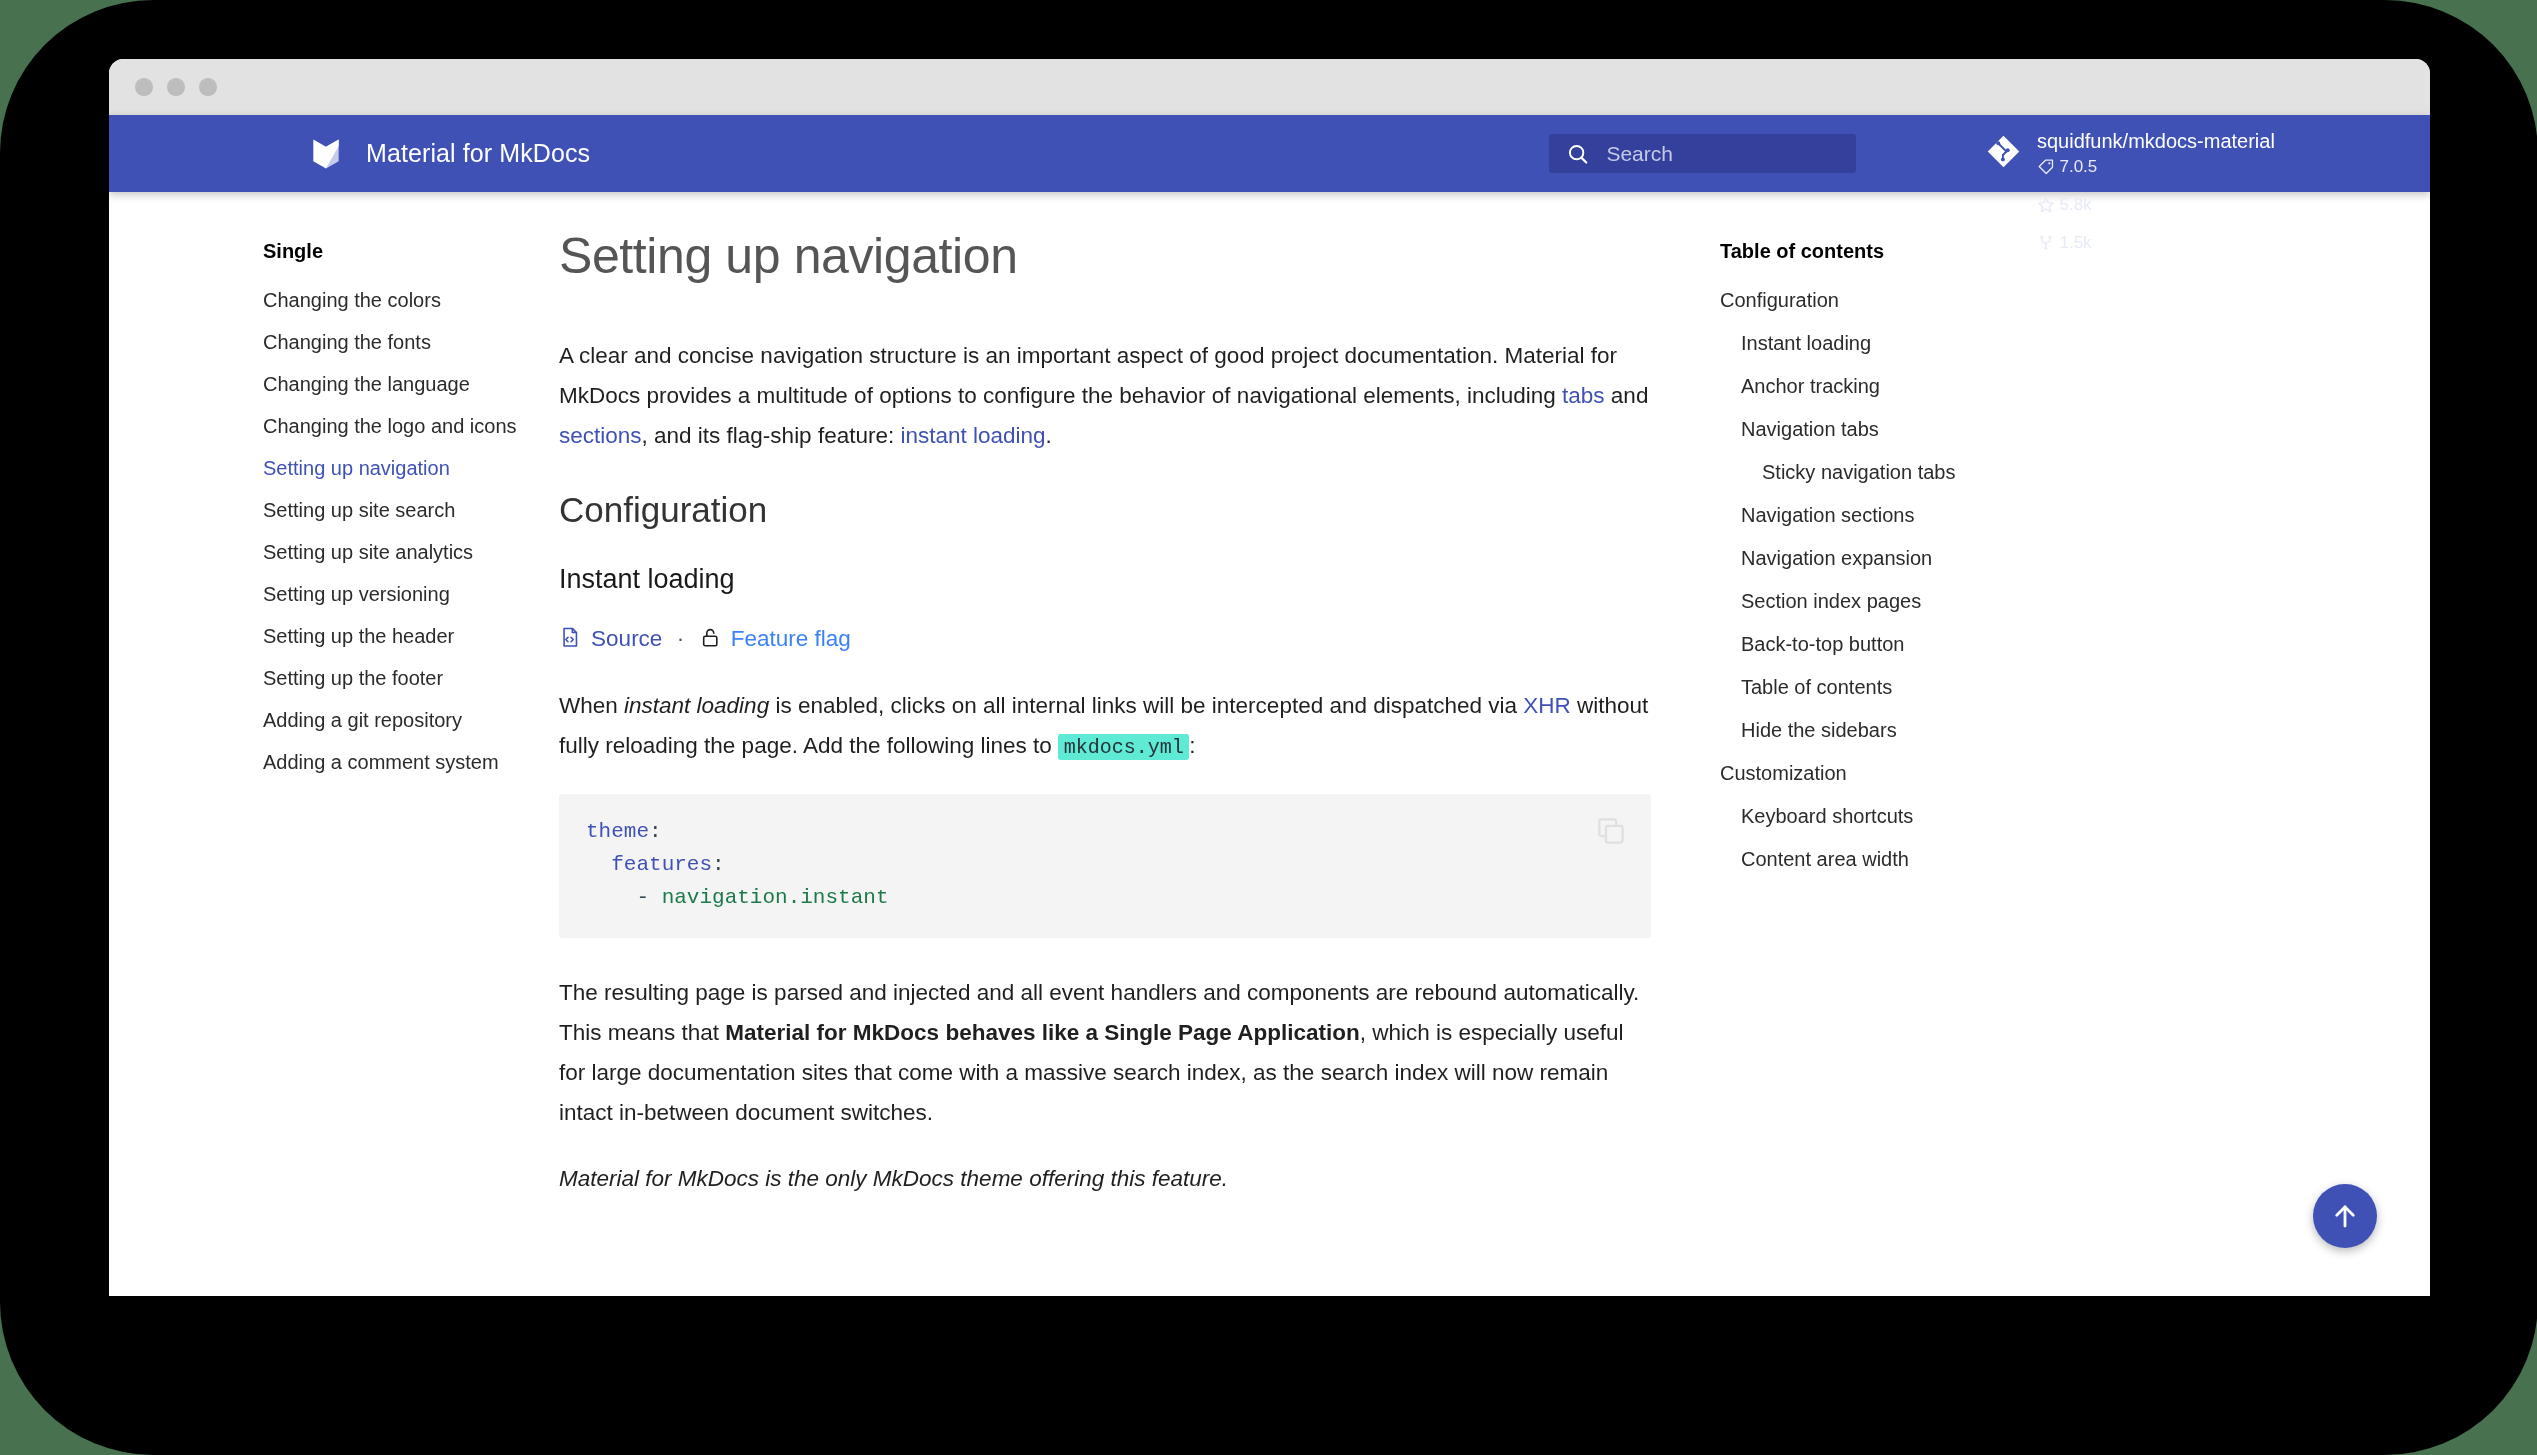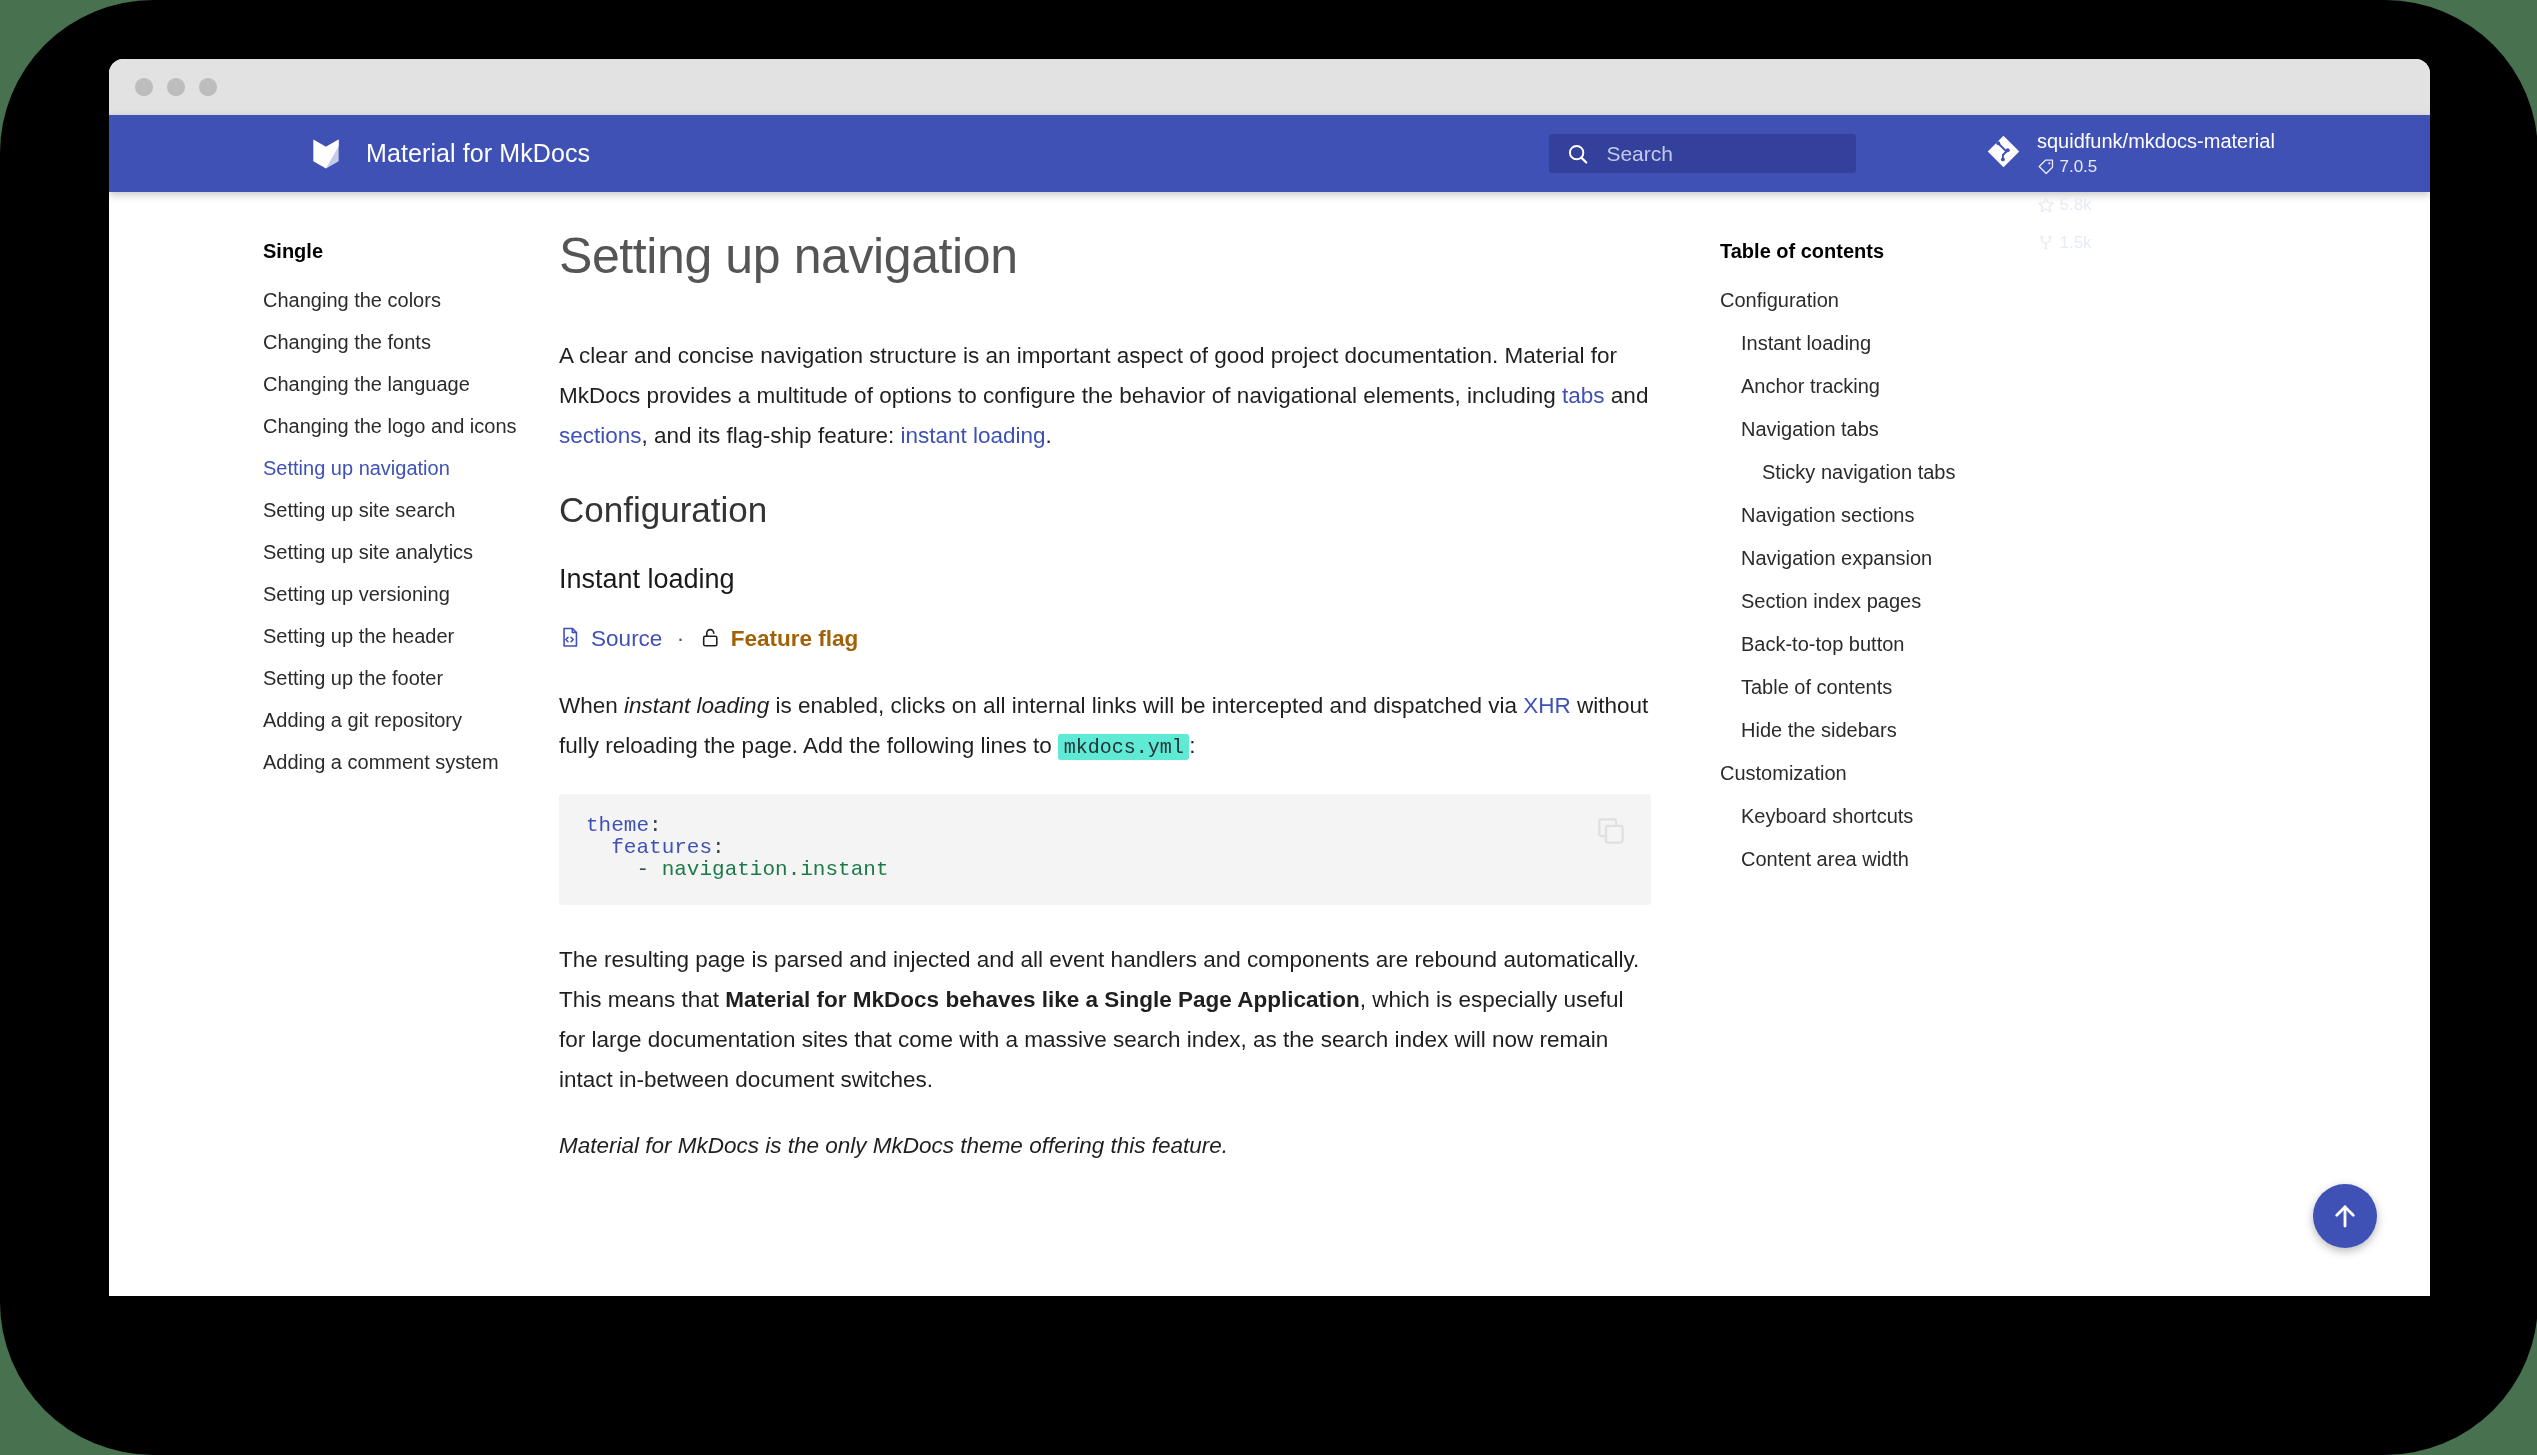--- a/index.html
+++ b/index.html
@@ -155,21 +155,21 @@
     margin-top: 8px; margin-bottom: 30.5px;
   }
 
   #meta-line {
     display: flex; gap: 9.6px;
     font-size: 22.5px; margin-bottom: 34px;
   }
   #meta-line svg { width: 22.5px; height: 22.5px; }
   #meta-line .src { color: #3f51b5; }
   #meta-line .sep { color: #555; margin: 0 4.8px; }
-  #meta-line .flag { color: #a16207; font-weight: bold; }
+  #meta-line .flag { color: #3b82f6; }
 
   code.inline {
     font-family: "Liberation Mono", monospace;
     font-size: 20px;
     background: #5eead4;
     padding: 1.6px 5.6px;
     border-radius: 2.4px;
     color: #263238;
   }
 
@@ -177,21 +177,21 @@
     position: relative;
     background: #f4f4f4;
     border-radius: 3.2px;
     padding: 21px 27px 24px;
     margin-bottom: 35px;
     margin-top: 4.8px;
   }
   #code-block pre {
     font-family: "Liberation Mono", monospace;
     font-size: 21px;
-    line-height: 22px;
+    line-height: 33px;
     white-space: pre;
   }
   .tok-key { color: #3f51b5; }
   .tok-punc { color: #37474f; }
   .tok-dash { color: #37474f; }
   .tok-val { color: #1b7a47; }
   #copy-button {
     position: absolute;
     right: 24px; top: 21px;
     width: 32px; height: 32px;

